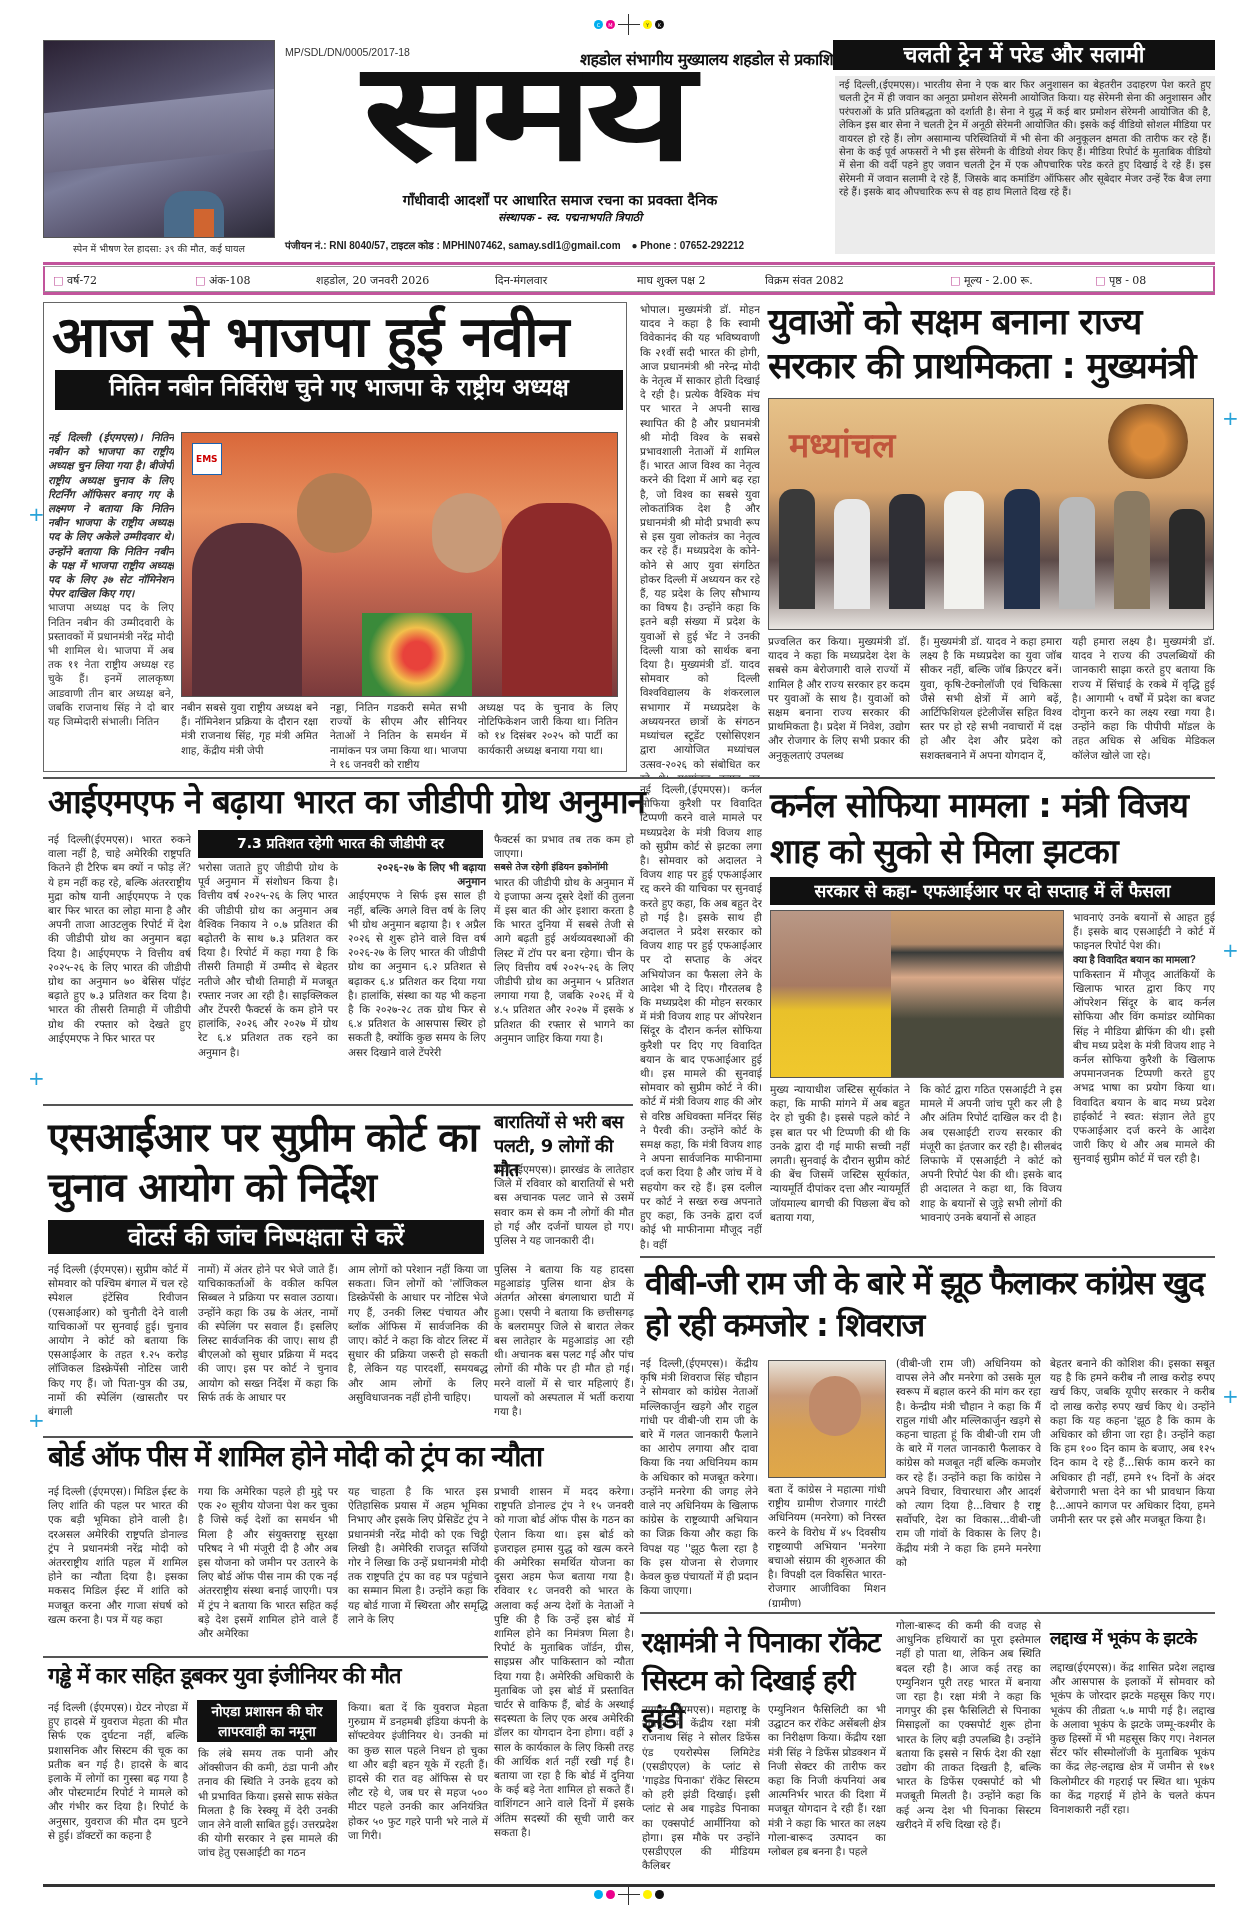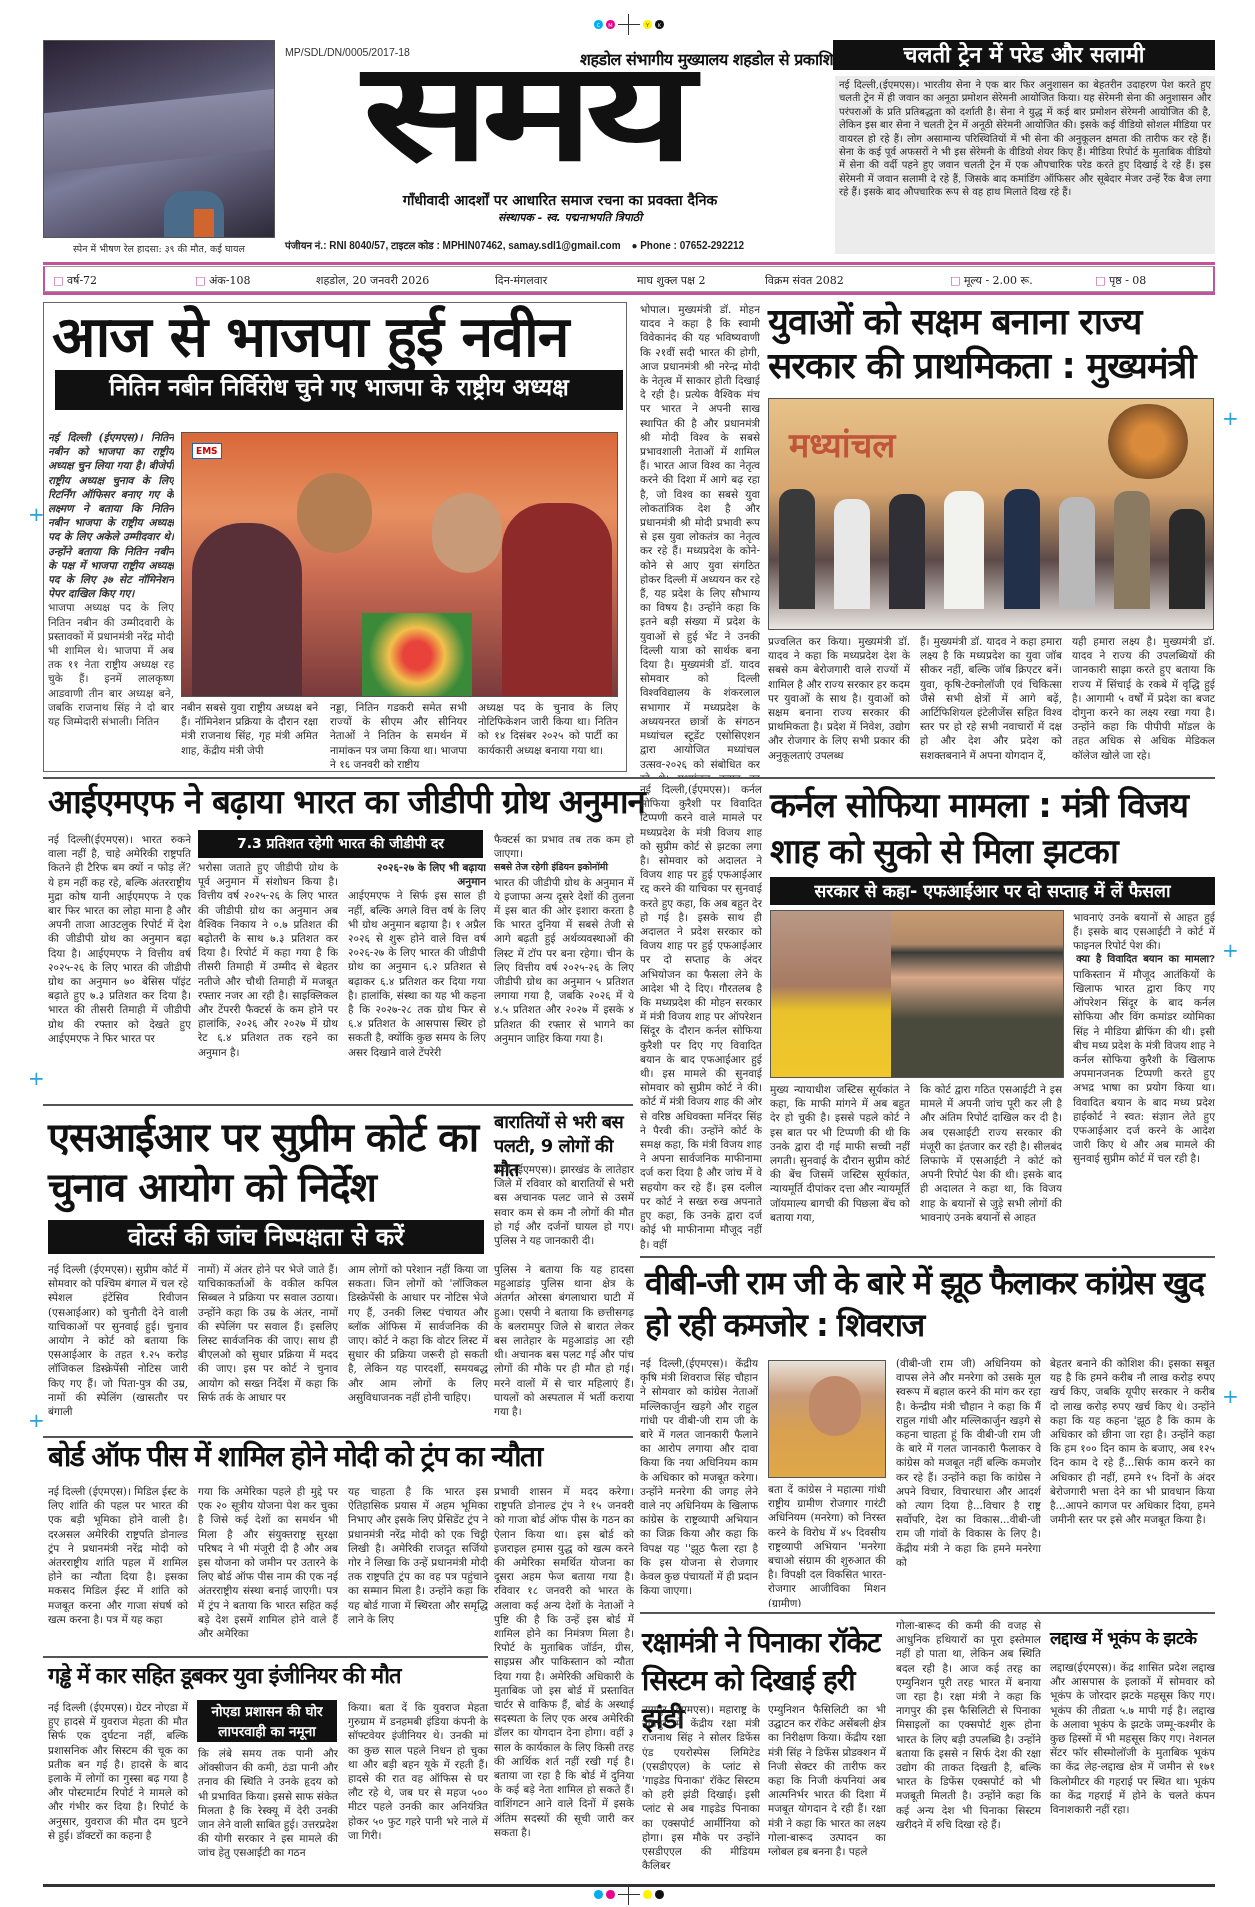--- a/index.html
+++ b/index.html
@@ -82,21 +82,21 @@
 <div class="abs" style="left:43px;top:292px;width:1172px;height:3px;background:#c2549c"></div>
 
 <div class="abs" style="left:43px;top:302px;width:584px;height:470px;border:1px solid #666"></div>
 <div class="abs head-xl" style="left:52px;top:308px;font-size:56px;white-space:nowrap;transform:scaleX(1.02)">आज से भाजपा हुई नवीन</div>
 <div class="abs bar-head" style="left:55px;top:370px;width:568px;height:40px;font-size:23px;line-height:34px">नितिन नबीन निर्विरोध चुने गए भाजपा के राष्ट्रीय अध्यक्ष</div>
 <div class="abs body-text it" style="left:48px;top:430px;width:126px;height:340px;overflow:hidden;font-weight:bold;font-size:10.5px">
   <span>नई दिल्ली (ईएमएस)। नितिन नबीन को भाजपा का राष्ट्रीय अध्यक्ष चुन लिया गया है। बीजेपी राष्ट्रीय अध्यक्ष चुनाव के लिए रिटर्निंग ऑफिसर बनाए गए के लक्ष्मण ने बताया कि नितिन नबीन भाजपा के राष्ट्रीय अध्यक्ष पद के लिए अकेले उम्मीदवार थे। उन्होंने बताया कि नितिन नबीन के पक्ष में भाजपा राष्ट्रीय अध्यक्ष पद के लिए ३७ सेट नॉमिनेशन पेपर दाखिल किए गए।</span><br>
   <span style="font-weight:normal;font-style:normal">भाजपा अध्यक्ष पद के लिए नितिन नबीन की उम्मीदवारी के प्रस्तावकों में प्रधानमंत्री नरेंद्र मोदी भी शामिल थे। भाजपा में अब तक ११ नेता राष्ट्रीय अध्यक्ष रह चुके हैं। इनमें लालकृष्ण आडवाणी तीन बार अध्यक्ष बने, जबकि राजनाथ सिंह ने दो बार यह जिम्मेदारी संभाली। नितिन</span>
 </div>
 <div class="abs photo" style="left:181px;top:432px;width:437px;height:265px;background:linear-gradient(180deg,#d9683a 0%,#e89060 30%,#c96b52 55%,#7a3a3c 100%)">
-  <div style="position:absolute;left:10px;top:10px;background:#fff;color:#c00;font:bold 9px 'DejaVu Sans',sans-serif;padding:2px 3px;border:1px solid #1a63b0">EMS</div>
+  <div style="position:absolute;left:10px;top:10px;background:#fff;color:#c00;font:bold 9px 'DejaVu Sans',sans-serif;padding:10px 3px;border:1px solid #1a63b0">EMS</div>
   <div style="position:absolute;left:10px;top:90px;width:110px;height:175px;background:#5a3038;border-radius:50px 50px 0 0"></div>
   <div style="position:absolute;left:115px;top:40px;width:75px;height:80px;background:#b57d52;border-radius:40px"></div>
   <div style="position:absolute;left:250px;top:60px;width:70px;height:80px;background:#c89a78;border-radius:40px"></div>
   <div style="position:absolute;left:320px;top:70px;width:110px;height:195px;background:#8e2a2a;border-radius:45px 45px 0 0"></div>
   <div style="position:absolute;left:180px;top:180px;width:110px;height:85px;background:radial-gradient(circle,#e8423b 20%,#f2c04b 40%,#3a8a3a 70%)"></div>
 </div>
 <div class="abs body-text" style="left:181px;top:700px;width:137px;height:68px;overflow:hidden">नबीन सबसे युवा राष्ट्रीय अध्यक्ष बने हैं। नॉमिनेशन प्रक्रिया के दौरान रक्षा मंत्री राजनाथ सिंह, गृह मंत्री अमित शाह, केंद्रीय मंत्री जेपी</div>
 <div class="abs body-text" style="left:330px;top:700px;width:137px;height:68px;overflow:hidden">नड्डा, नितिन गडकरी समेत सभी राज्यों के सीएम और सीनियर नेताओं ने नितिन के समर्थन में नामांकन पत्र जमा किया था। भाजपा ने १६ जनवरी को राष्ट्रीय</div>
 <div class="abs body-text" style="left:478px;top:700px;width:140px;height:68px;overflow:hidden">अध्यक्ष पद के चुनाव के लिए नोटिफिकेशन जारी किया था। नितिन को १४ दिसंबर २०२५ को पार्टी का कार्यकारी अध्यक्ष बनाया गया था।</div>
 
@@ -140,21 +140,21 @@
 <div class="abs head-xl" style="left:770px;top:782px;font-size:34px;width:445px;line-height:46px">कर्नल सोफिया मामला : मंत्री विजय शाह को सुको से मिला झटका</div>
 <div class="abs bar-head" style="left:770px;top:877px;width:445px;height:28px;font-size:17.5px;line-height:28px">सरकार से कहा- एफआईआर पर दो सप्ताह में लें फैसला</div>
 <div class="abs photo" style="left:770px;top:910px;width:294px;height:168px;display:flex">
   <div style="width:120px;height:100%;background:linear-gradient(180deg,#b99886 0%,#a77a62 45%,#e9c12a 60%,#f0c82d 100%)"></div>
   <div style="flex:1;height:100%;background:linear-gradient(180deg,#c89c70 0%,#b08868 20%,#3a3c3a 25%,#d8a888 40%,#4a4a3c 65%,#4a4a3c 100%)"></div>
 </div>
 <div class="abs body-text" style="left:770px;top:1082px;width:140px;height:170px;overflow:hidden">मुख्य न्यायाधीश जस्टिस सूर्यकांत ने कहा, कि माफी मांगने में अब बहुत देर हो चुकी है। इससे पहले कोर्ट ने इस बात पर भी टिप्पणी की थी कि उनके द्वारा दी गई माफी सच्ची नहीं लगती। सुनवाई के दौरान सुप्रीम कोर्ट की बेंच जिसमें जस्टिस सूर्यकांत, न्यायमूर्ति दीपांकर दत्ता और न्यायमूर्ति जॉयमाल्य बागची की पिछला बेंच को बताया गया,</div>
 <div class="abs body-text" style="left:920px;top:1082px;width:142px;height:170px;overflow:hidden">कि कोर्ट द्वारा गठित एसआईटी ने इस मामले में अपनी जांच पूरी कर ली है और अंतिम रिपोर्ट दाखिल कर दी है। अब एसआईटी राज्य सरकार की मंजूरी का इंतजार कर रही है। सीलबंद लिफाफे में एसआईटी ने कोर्ट को अपनी रिपोर्ट पेश की थी। इसके बाद ही अदालत ने कहा था, कि विजय शाह के बयानों से जुड़े सभी लोगों की भावनाएं उनके बयानों से आहत</div>
 <div class="abs" style="left:1073px;top:910px;width:142px;height:342px;overflow:hidden">
   <div class="body-text">भावनाएं उनके बयानों से आहत हुई हैं। इसके बाद एसआईटी ने कोर्ट में फाइनल रिपोर्ट पेश की।</div>
-  <div class="body-text" style="font-weight:bold;font-family:Liberation Mono, monospace;font-size:10px;text-align:right">क्या है विवादित बयान का मामला?</div>
+  <div class="body-text" style="font-weight:bold;font-family:Liberation Sans, sans-serif;font-size:10px;text-align:left">क्या है विवादित बयान का मामला?</div>
   <div class="body-text">पाकिस्तान में मौजूद आतंकियों के खिलाफ भारत द्वारा किए गए ऑपरेशन सिंदूर के बाद कर्नल सोफिया और विंग कमांडर व्योमिका सिंह ने मीडिया ब्रीफिंग की थी। इसी बीच मध्य प्रदेश के मंत्री विजय शाह ने कर्नल सोफिया कुरैशी के खिलाफ अपमानजनक टिप्पणी करते हुए अभद्र भाषा का प्रयोग किया था। विवादित बयान के बाद मध्य प्रदेश हाईकोर्ट ने स्वत: संज्ञान लेते हुए एफआईआर दर्ज करने के आदेश जारी किए थे और अब मामले की सुनवाई सुप्रीम कोर्ट में चल रही है।</div>
 </div>
 
 <div class="rule" style="left:43px;top:1104px;width:590px"></div>
 
 <div class="abs head-xl" style="left:48px;top:1112px;font-size:40px;width:438px;line-height:50px">एसआईआर पर सुप्रीम कोर्ट का चुनाव आयोग को निर्देश</div>
 <div class="abs bar-head" style="left:48px;top:1220px;width:436px;height:34px;font-size:24px;line-height:34px">वोटर्स की जांच निष्पक्षता से करें</div>
 <div class="abs body-text" style="left:48px;top:1262px;width:140px;height:170px;overflow:hidden">नई दिल्ली (ईएमएस)। सुप्रीम कोर्ट में सोमवार को पश्चिम बंगाल में चल रहे स्पेशल इंटेंसिव रिवीजन (एसआईआर) को चुनौती देने वाली याचिकाओं पर सुनवाई हुई। चुनाव आयोग ने कोर्ट को बताया कि एसआईआर के तहत १.२५ करोड़ लॉजिकल डिस्क्रेपेंसी नोटिस जारी किए गए हैं। जो पिता-पुत्र की उम्र, नामों की स्पेलिंग (खासतौर पर बंगाली</div>
 <div class="abs body-text" style="left:198px;top:1262px;width:140px;height:170px;overflow:hidden">नामों) में अंतर होने पर भेजे जाते हैं। याचिकाकर्ताओं के वकील कपिल सिब्बल ने प्रक्रिया पर सवाल उठाया। उन्होंने कहा कि उम्र के अंतर, नामों की स्पेलिंग पर सवाल हैं। इसलिए लिस्ट सार्वजनिक की जाए। साथ ही बीएलओ को सुधार प्रक्रिया में मदद की जाए। इस पर कोर्ट ने चुनाव आयोग को सख्त निर्देश में कहा कि सिर्फ तर्क के आधार पर</div>
 <div class="abs body-text" style="left:348px;top:1262px;width:140px;height:170px;overflow:hidden">आम लोगों को परेशान नहीं किया जा सकता। जिन लोगों को 'लॉजिकल डिस्क्रेपेंसी के आधार पर नोटिस भेजे गए हैं, उनकी लिस्ट पंचायत और ब्लॉक ऑफिस में सार्वजनिक की जाए। कोर्ट ने कहा कि वोटर लिस्ट में सुधार की प्रक्रिया जरूरी हो सकती है, लेकिन यह पारदर्शी, समयबद्ध और आम लोगों के लिए असुविधाजनक नहीं होनी चाहिए।</div>

